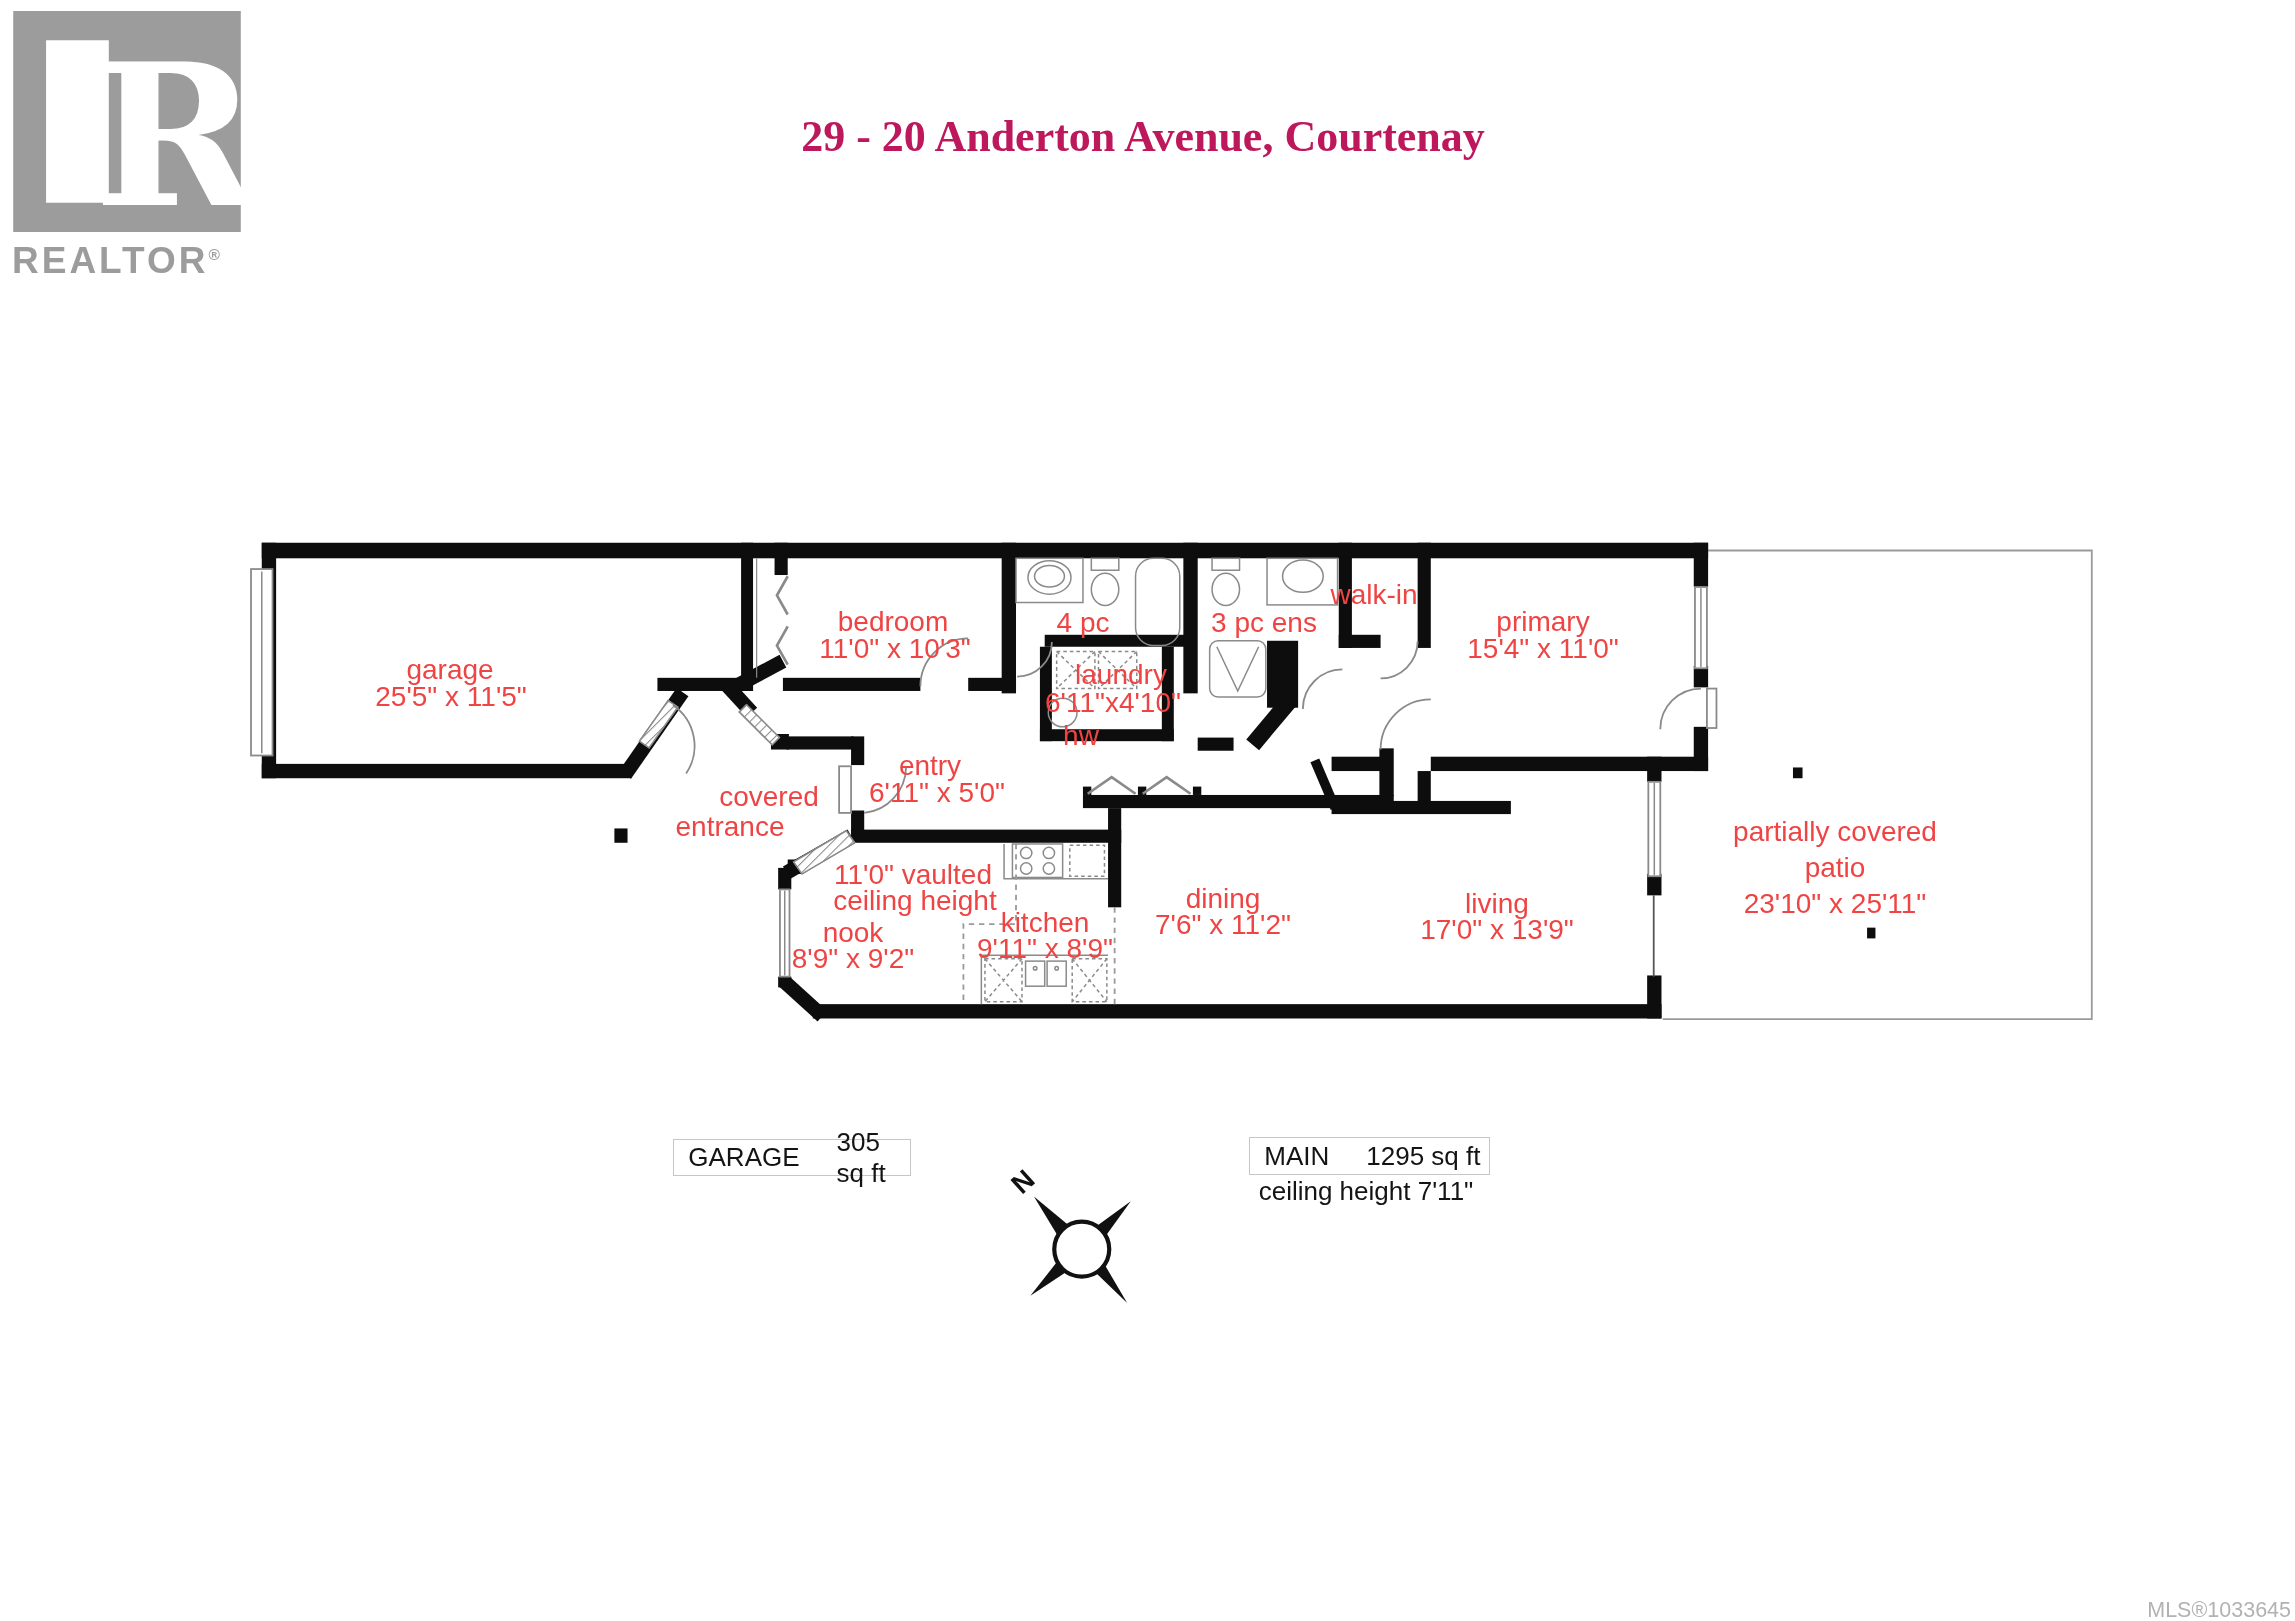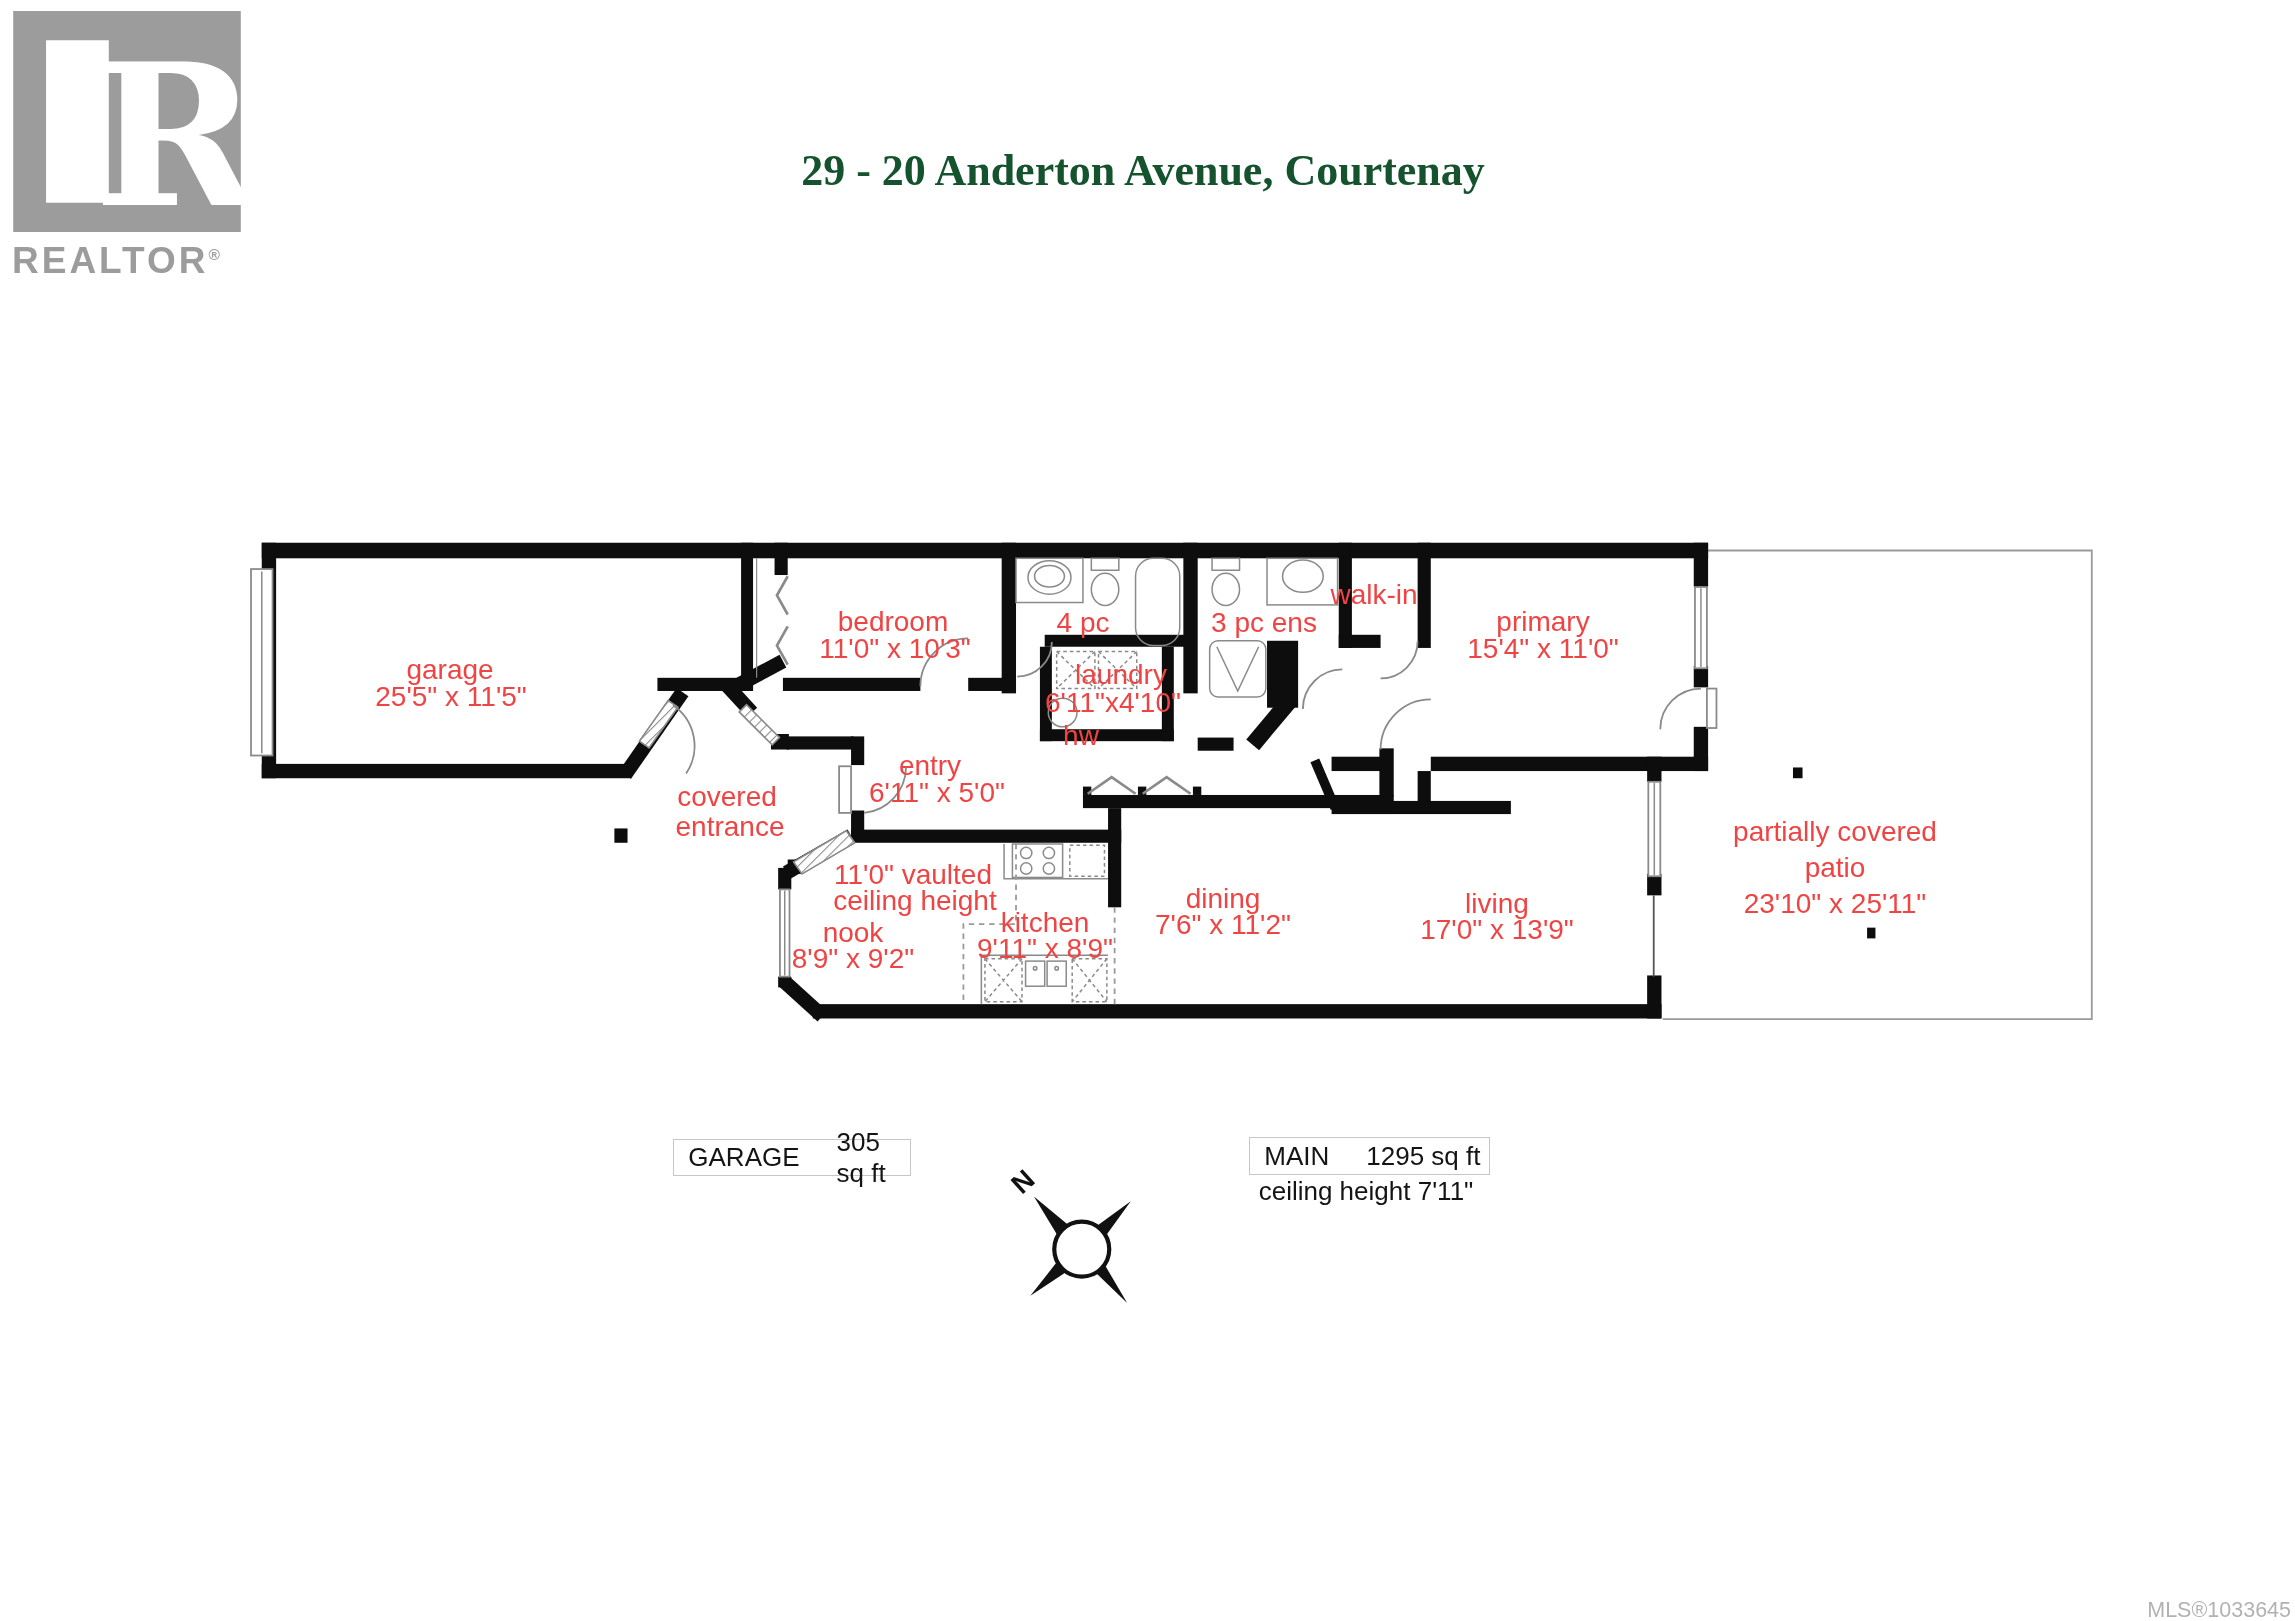--- a/index.html
+++ b/index.html
@@ -1,21 +1,21 @@
 <!DOCTYPE html>
 <html style="font-size:9.6px"><head>
 <meta charset="utf-8">
 <style>
   html,body{margin:0;padding:0;background:#fff;}
   #canvas{position:relative;width:2295px;height:1621px;background:#ffffff;overflow:hidden;
           font-family:"Liberation Sans",sans-serif;}
   .lbl{position:absolute;transform:translate(-50%,-50%);font-size:28px;color:#ef4444;
        white-space:nowrap;line-height:1;}
   .title-line{position:absolute;left:1143px;transform:translateX(-50%);white-space:nowrap;
-       font-family:"Liberation Serif",serif;font-weight:bold;font-size:44px;color:#14532d;margin-top:34px;}
+       font-family:"Liberation Serif",serif;font-weight:bold;font-size:44px;color:#be185d;}
   .logo-box{position:absolute;left:13px;top:10.8px;width:228px;height:221px;}
   .realtor-row{position:absolute;left:12px;top:240px;width:251px;color:#9c9c9c;
        font-weight:bold;font-size:37px;letter-spacing:3px;white-space:nowrap;}
   .realtor-row sup{font-size:15.5px;letter-spacing:0;}
   .area-box{position:absolute;border:1.8px solid #c6c6c6;display:flex;align-items:center;
        font-size:26px;color:#141414;background:#fff;}
   .area-box .k{margin-left:14.3px;}
   .area-box .v{margin-left:37px;}
   .note{position:absolute;transform:translate(-50%,-50%);font-size:26px;color:#141414;white-space:nowrap;}
   .disclaimer{position:absolute;left:1156px;top:1483px;transform:translate(-50%,-50%);
@@ -214,21 +214,21 @@
   <div class="lbl" style="left:1083px;top:623px">4 pc</div>
   <div class="lbl" style="left:1121px;top:675px">laundry</div>
   <div class="lbl" style="left:1113px;top:703px">6'11"x4'10"</div>
   <div class="lbl" style="left:1081px;top:736px">hw</div>
   <div class="lbl" style="left:1264px;top:623px">3 pc ens</div>
   <div class="lbl" style="left:1374px;top:595px">walk-in</div>
   <div class="lbl" style="left:1543px;top:622px">primary</div>
   <div class="lbl" style="left:1543px;top:649px">15'4" x 11'0"</div>
   <div class="lbl" style="left:930px;top:766px">entry</div>
   <div class="lbl" style="left:937px;top:793px">6'11" x 5'0"</div>
-  <div class="lbl" style="left:727px;top:797px">covered</div>
+  <div class="lbl" style="left:769px;top:797px">covered</div>
   <div class="lbl" style="left:730px;top:827px">entrance</div>
   <div class="lbl" style="left:913px;top:875px">11'0" vaulted</div>
   <div class="lbl" style="left:915px;top:901px">ceiling height</div>
   <div class="lbl" style="left:853px;top:933px">nook</div>
   <div class="lbl" style="left:853px;top:959px">8'9" x 9'2"</div>
   <div class="lbl" style="left:1045px;top:923px">kitchen</div>
   <div class="lbl" style="left:1045px;top:949px">9'11" x 8'9"</div>
   <div class="lbl" style="left:1223px;top:899px">dining</div>
   <div class="lbl" style="left:1223px;top:925px">7'6" x 11'2"</div>
   <div class="lbl" style="left:1497px;top:904px">living</div>

